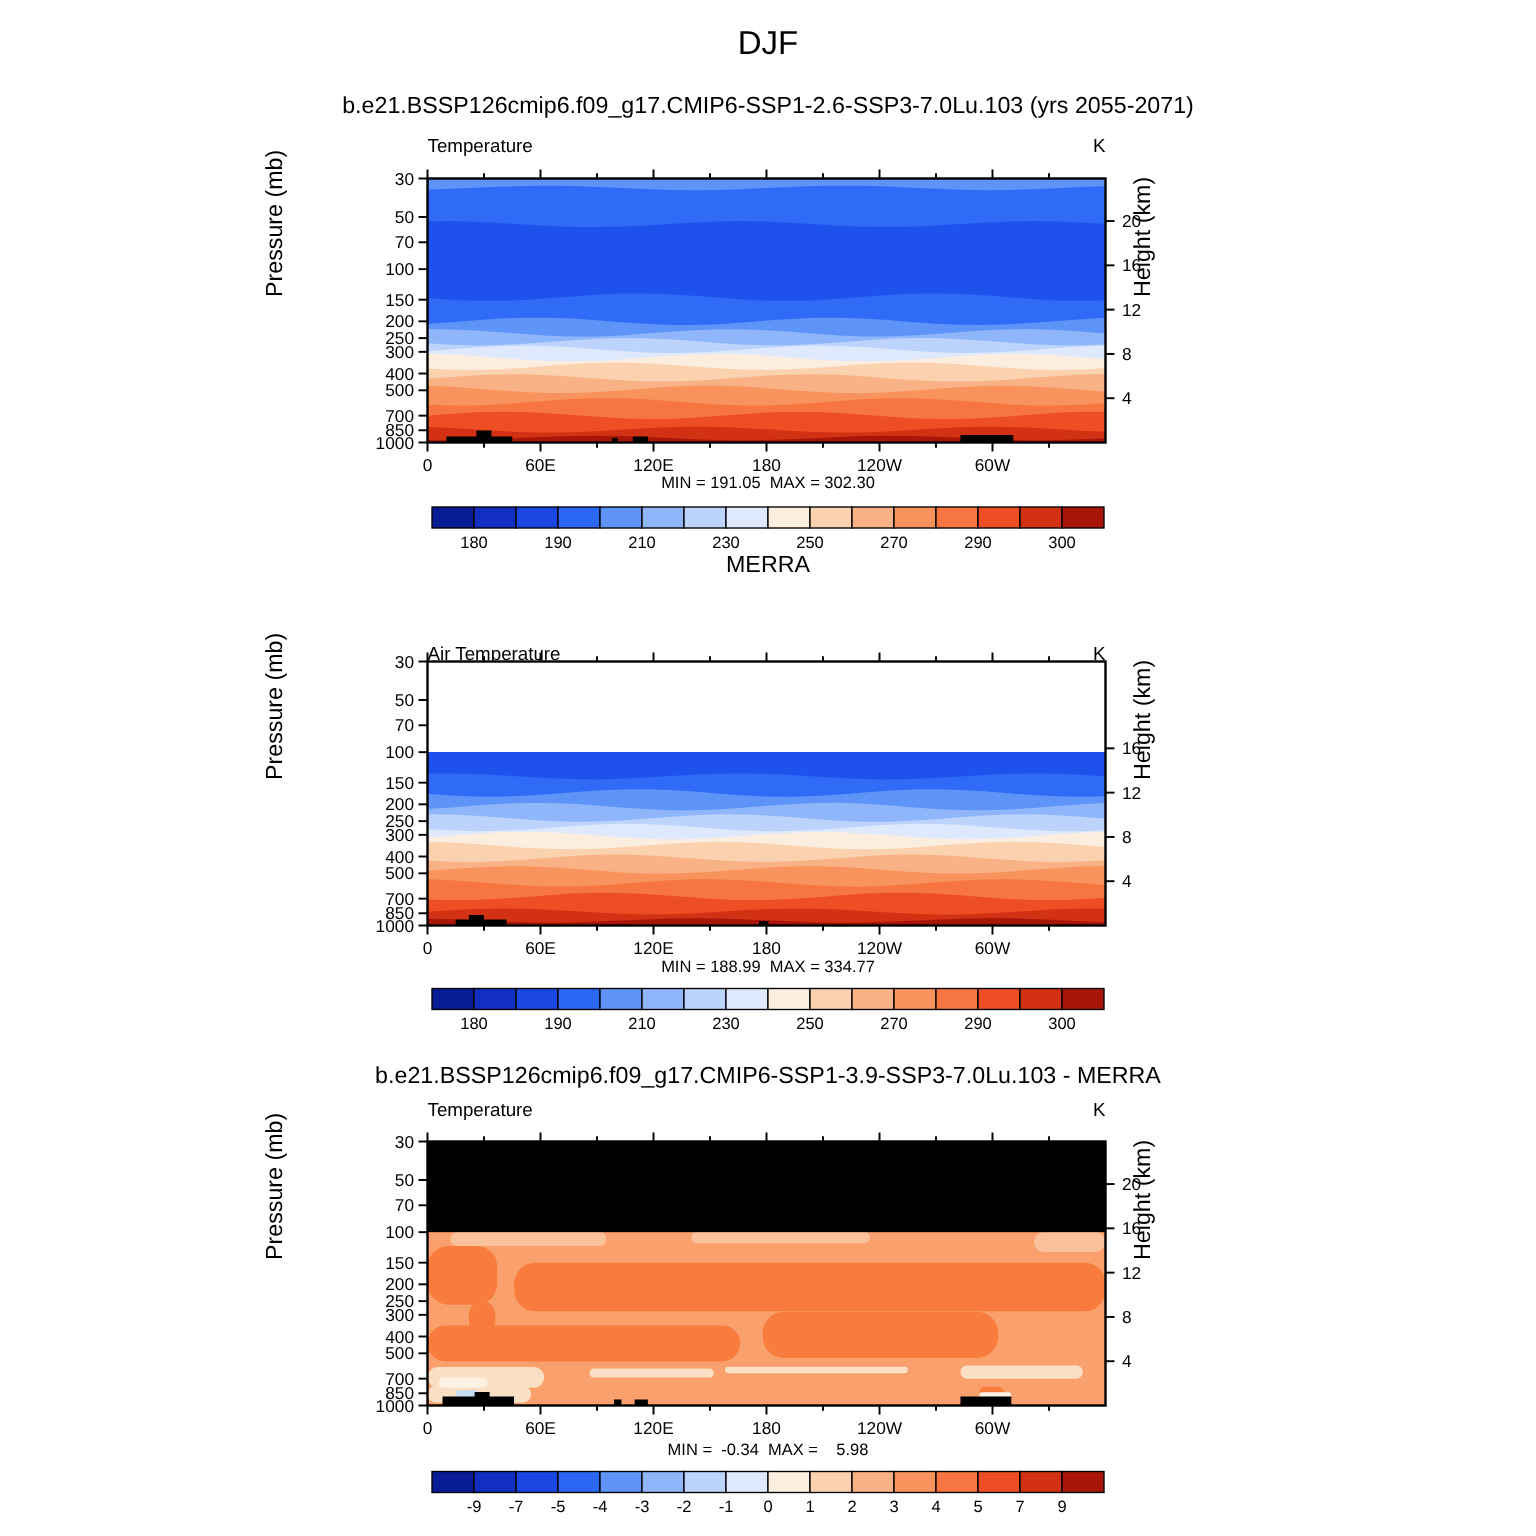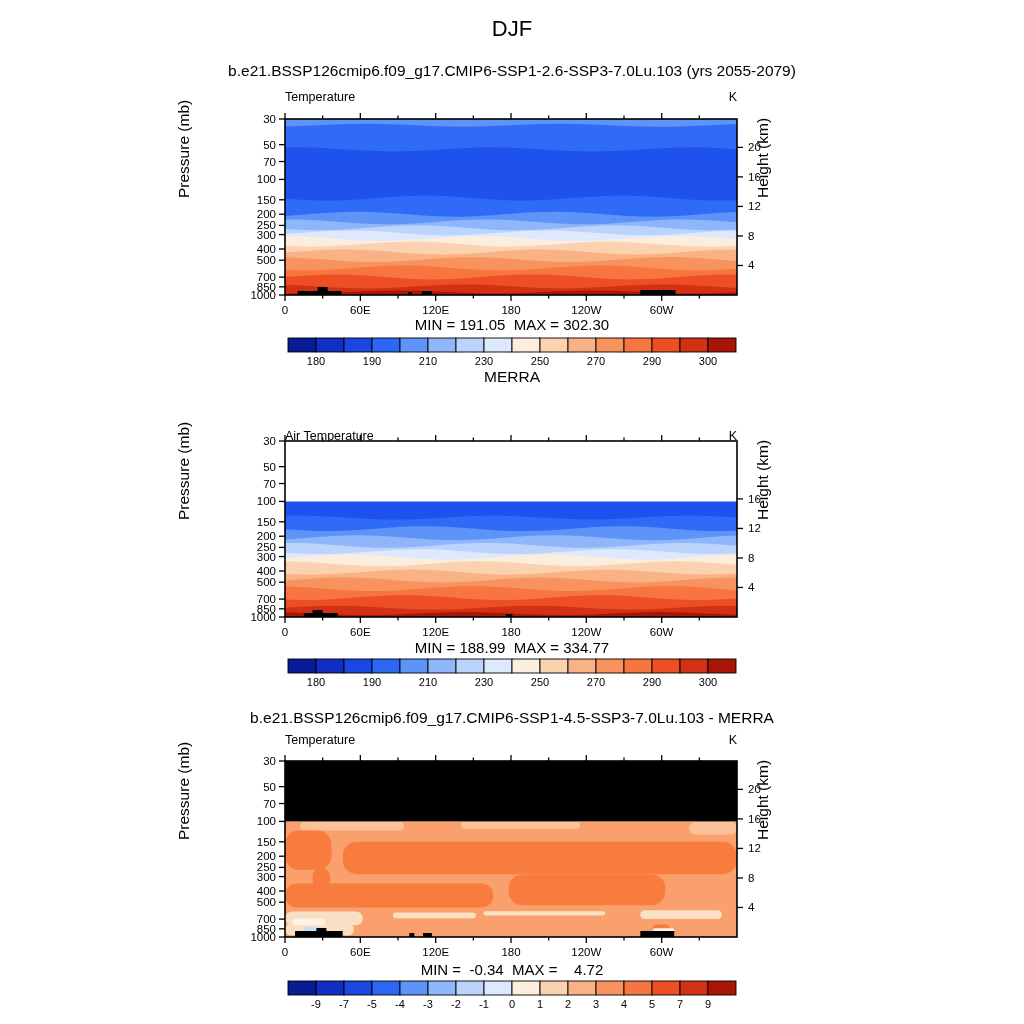--- a/index.html
+++ b/index.html
@@ -2,49 +2,49 @@
 <html><head>
 <meta charset="utf-8">
 <style>
   html,body{margin:0;padding:0;background:#ffffff;}
   body{width:1024px;height:1024px;position:relative;font-family:"Liberation Sans",sans-serif;color:#000;}
   .abs{position:absolute;}
   .centerrow{left:0;width:1024px;text-align:center;white-space:pre;}
   .maintitle{font-size:22px;}
   .paneltitle{font-size:15.5px;}
   .fieldrow{left:285px;width:452px;display:flex;justify-content:space-between;font-size:12.5px;}
-  .stats{font-size:15px;}
+  .stats{font-size:11px;}
   .vlabel{white-space:nowrap;font-size:15.5px;transform-origin:0 0;}
   svg text{font-family:"Liberation Sans",sans-serif;fill:#000;}
 </style>
 </head>
 <body>
 
 <div class="abs centerrow maintitle" style="top:16px">DJF</div>
 
-<div class="abs centerrow paneltitle" style="top:62px">b.e21.BSSP126cmip6.f09_g17.CMIP6-SSP1-2.6-SSP3-7.0Lu.103 (yrs 2055-2079)</div>
+<div class="abs centerrow paneltitle" style="top:62px">b.e21.BSSP126cmip6.f09_g17.CMIP6-SSP1-2.6-SSP3-7.0Lu.103 (yrs 2055-2071)</div>
 <div class="abs fieldrow" style="top:90px">
   <span>Temperature</span>
   <span>K</span>
 </div>
 <div class="abs centerrow stats" style="top:316px">MIN = 191.05  MAX = 302.30</div>
 
 <div class="abs centerrow paneltitle" style="top:368px">MERRA</div>
 <div class="abs fieldrow" style="top:429px">
   <span>Air Temperature</span>
   <span>K</span>
 </div>
 <div class="abs centerrow stats" style="top:639px">MIN = 188.99  MAX = 334.77</div>
 
-<div class="abs centerrow paneltitle" style="top:709px">b.e21.BSSP126cmip6.f09_g17.CMIP6-SSP1-4.5-SSP3-7.0Lu.103 - MERRA</div>
+<div class="abs centerrow paneltitle" style="top:709px">b.e21.BSSP126cmip6.f09_g17.CMIP6-SSP1-3.9-SSP3-7.0Lu.103 - MERRA</div>
 <div class="abs fieldrow" style="top:733px">
   <span>Temperature</span>
   <span>K</span>
 </div>
-<div class="abs centerrow stats" style="top:961px">MIN =  -0.34  MAX =    4.72</div>
+<div class="abs centerrow stats" style="top:961px">MIN =  -0.34  MAX =    5.98</div>
 
 <div class="abs vlabel" style="left:224px;top:207px;transform:translate(-50%,-50%) rotate(-90deg)">Pressure (mb)</div>
 <div class="abs vlabel" style="left:224px;top:529px;transform:translate(-50%,-50%) rotate(-90deg)">Pressure (mb)</div>
 <div class="abs vlabel" style="left:224px;top:849px;transform:translate(-50%,-50%) rotate(-90deg)">Pressure (mb)</div>
 
 <div class="abs vlabel" style="left:794px;top:207px;transform:translate(-50%,-50%) rotate(-90deg)">Height (km)</div>
 <div class="abs vlabel" style="left:794px;top:529px;transform:translate(-50%,-50%) rotate(-90deg)">Height (km)</div>
 <div class="abs vlabel" style="left:794px;top:849px;transform:translate(-50%,-50%) rotate(-90deg)">Height (km)</div>
 
 <svg id="plot-svg" class="abs" style="left:0;top:0" width="1024" height="1024" viewBox="0 0 1024 1024">

